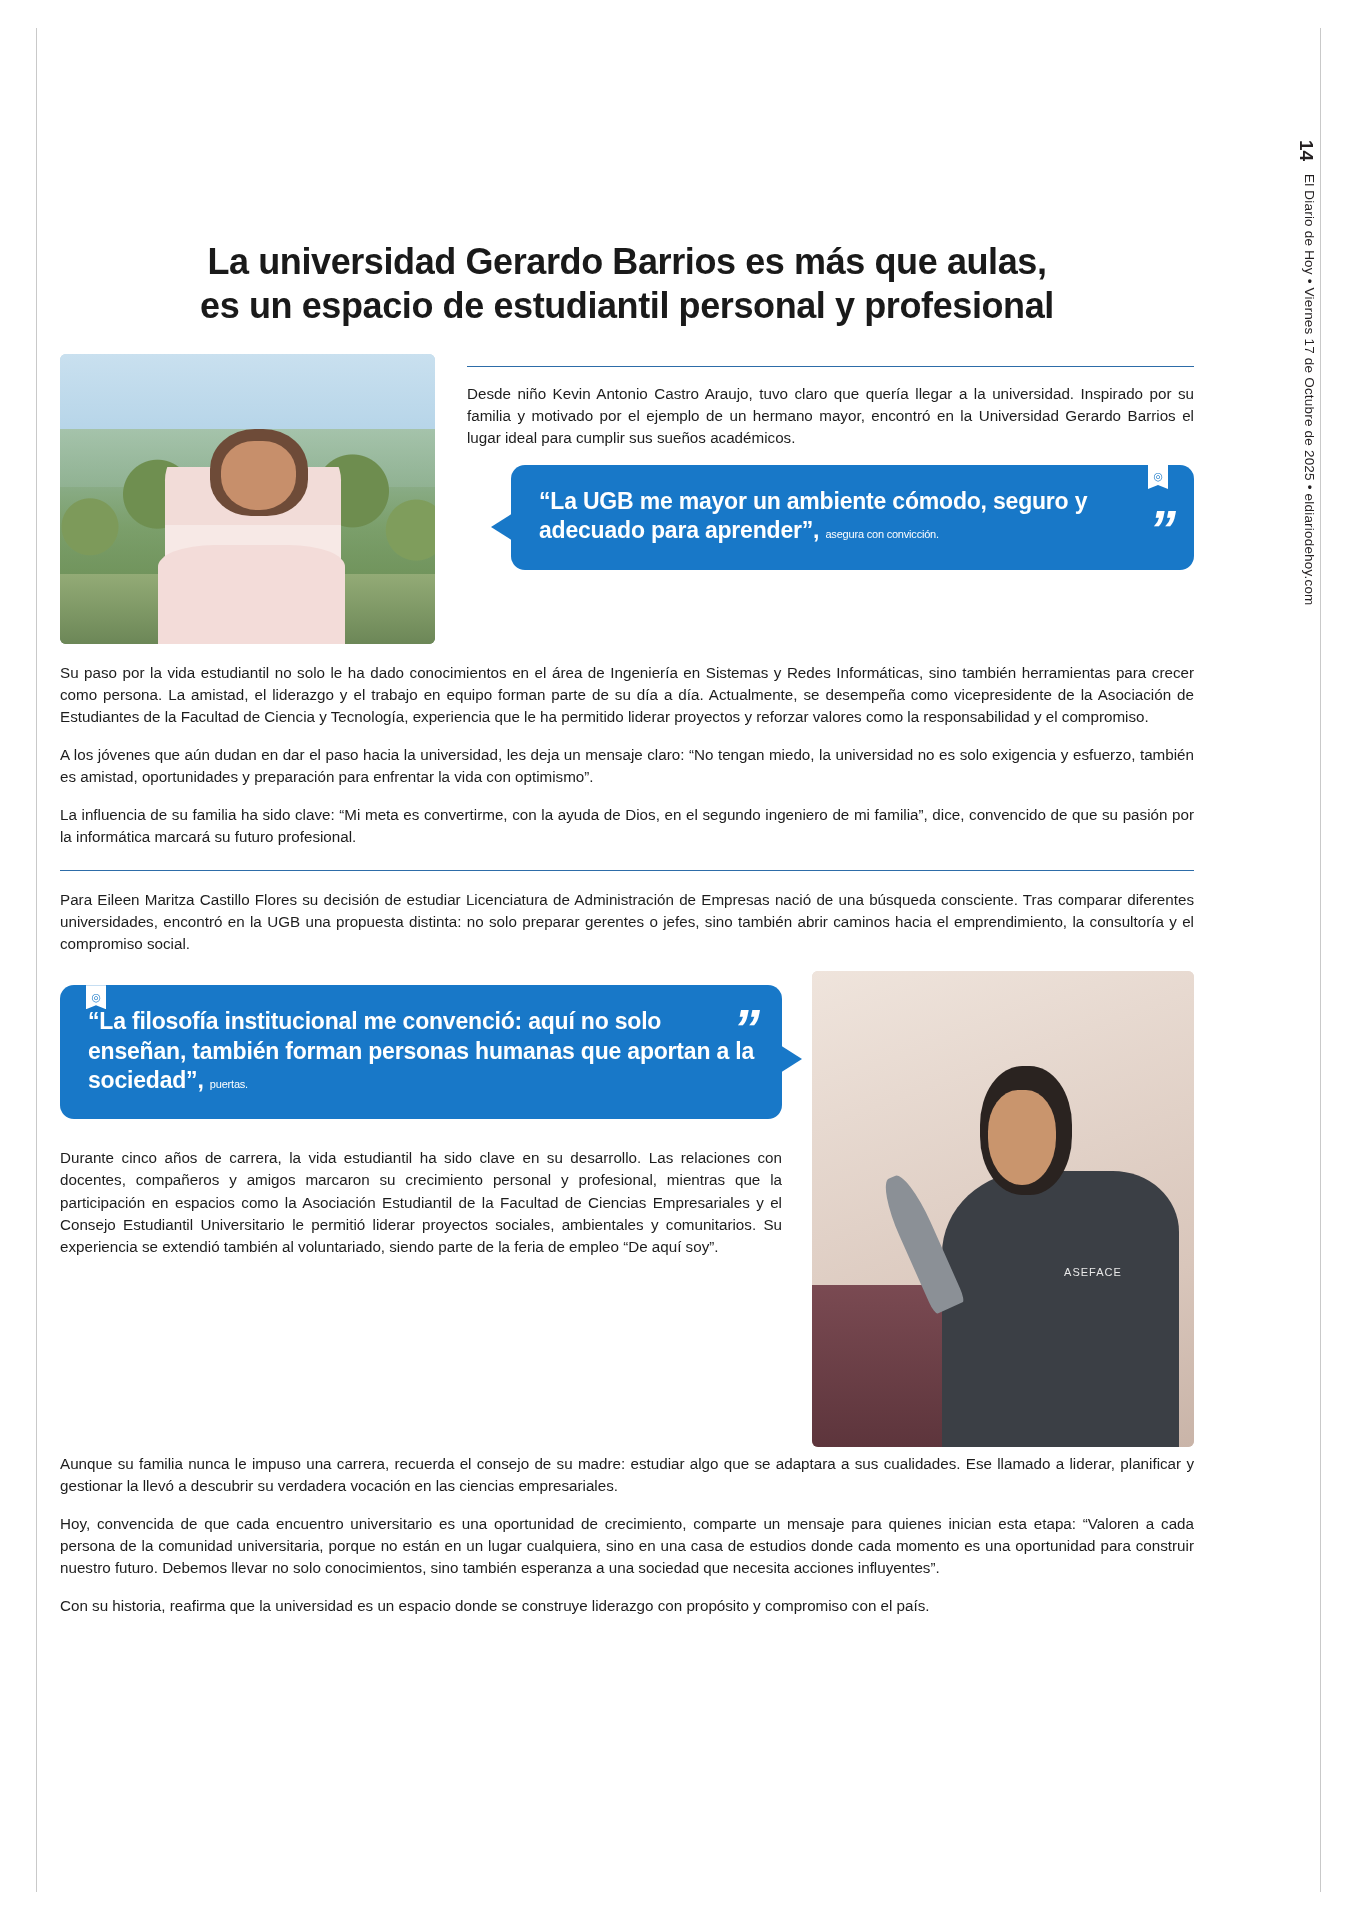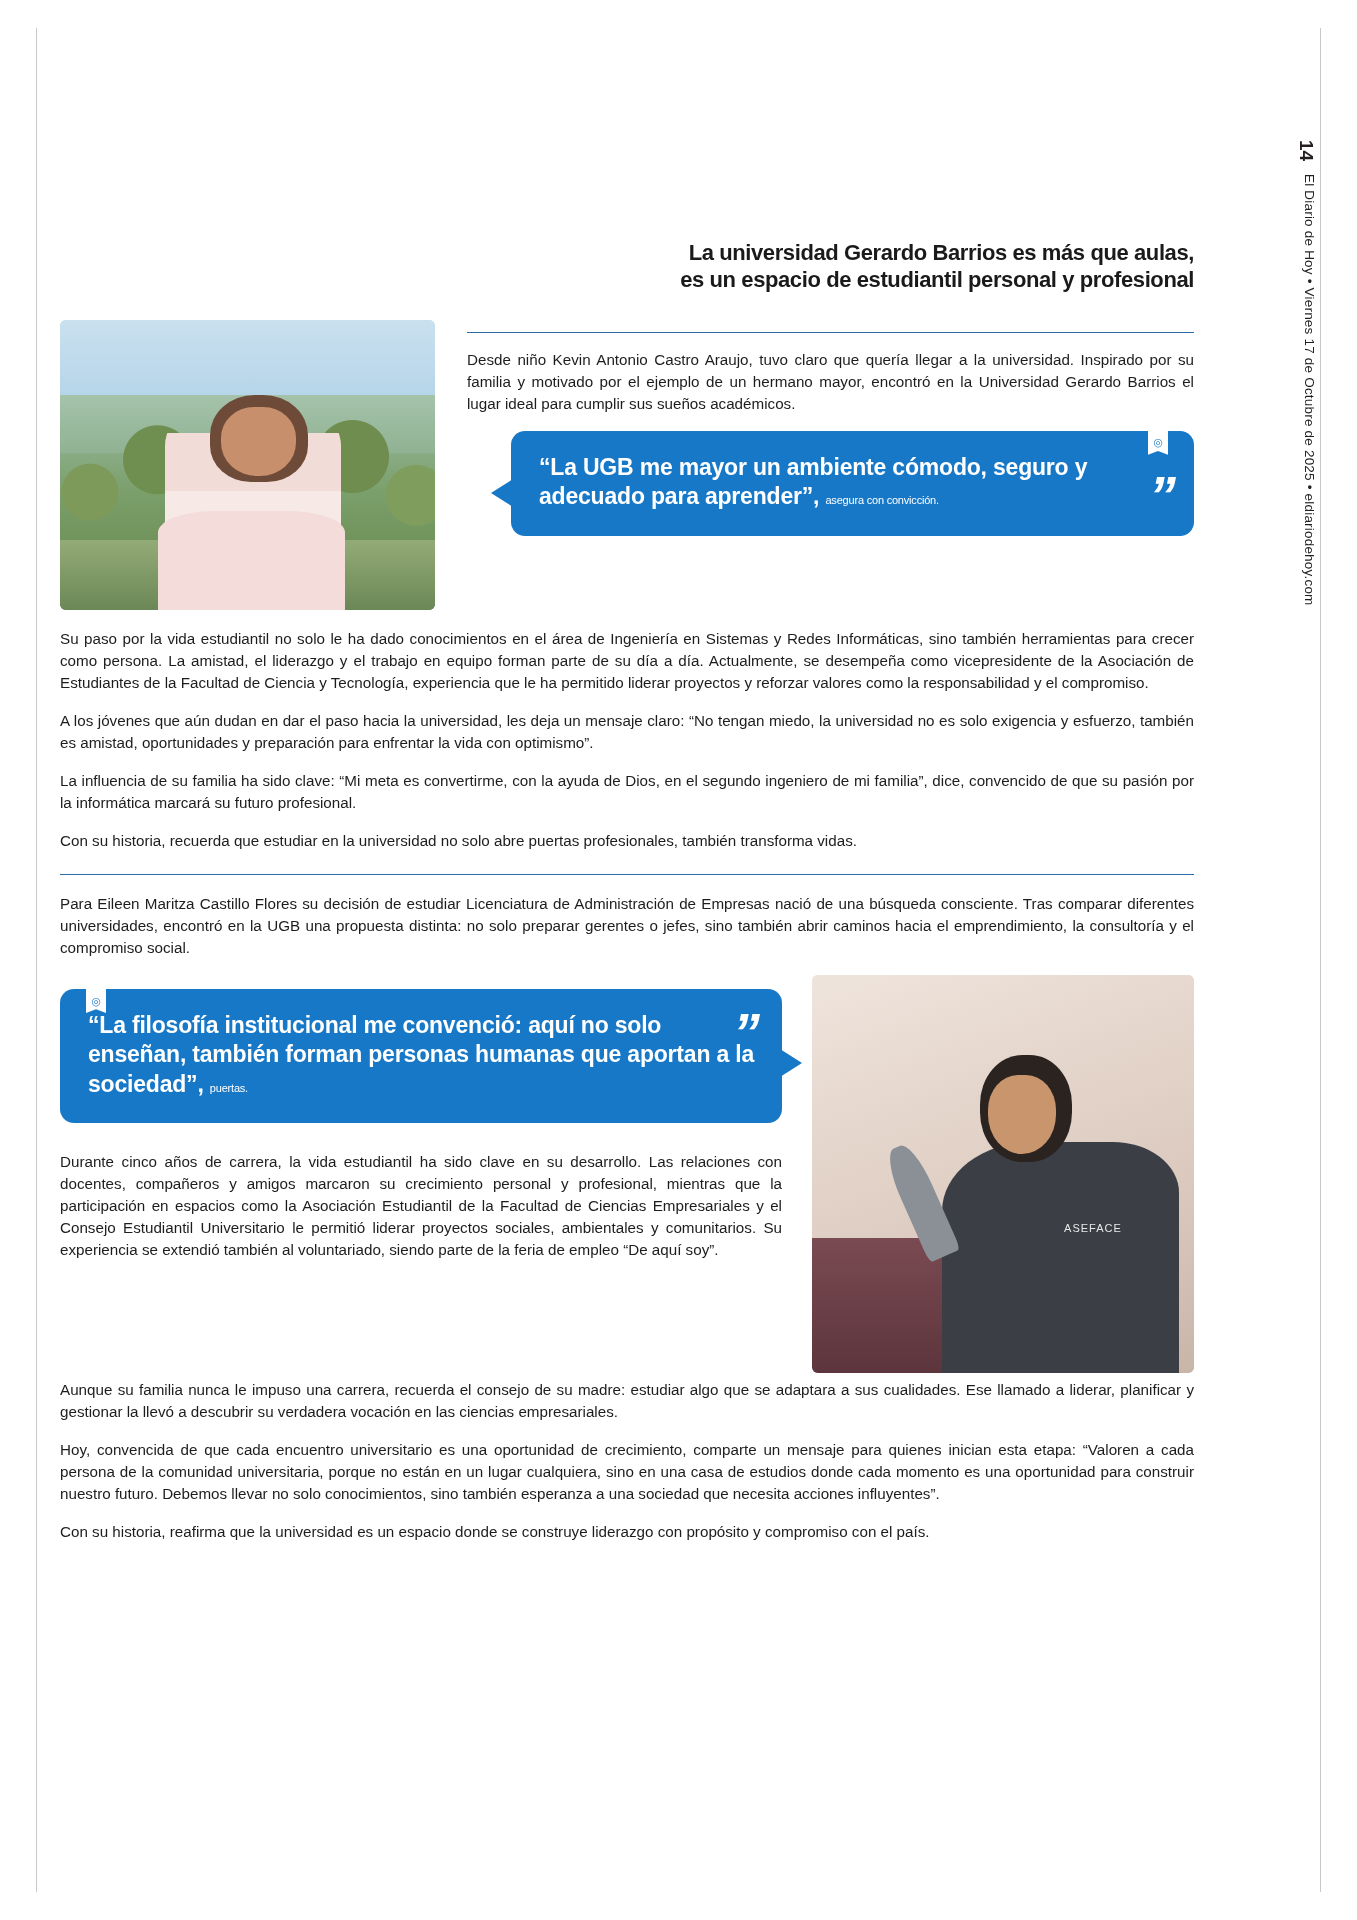--- a/index.html
+++ b/index.html
@@ -62,27 +62,27 @@
 
   
   .content {
     position: absolute;
     left: 60px;
     top: 240px;
     width: 1134px;
   }
 
   h1.headline {
-    font-size: 22px;
+    font-size: 36px;
     line-height: 1.22;
     font-weight: bold;
     letter-spacing: -0.4px;
     margin: 0 0 26px 0;
     color: #1a1a1a;
-    text-align: right;
+    text-align: center;
   }
   h1.headline .l2 { display: block; }
 
   
   .top-block {
     display: flex;
     align-items: flex-start;
     gap: 32px;
   }
   .photo-kevin {
@@ -237,21 +237,21 @@
   .story2 {
     display: flex;
     gap: 30px;
     align-items: flex-start;
     margin-top: 12px;
   }
   .story2-left { flex: 1 1 auto; width: 690px; }
   .photo-eileen {
     flex: 0 0 382px;
     width: 382px;
-    height: 398px;
+    height: 476px;
     border-radius: 6px;
     position: relative;
     overflow: hidden;
     background: linear-gradient(180deg,#e8dcd4 0%, #d9c7bd 100%);
   }
   .photo-eileen .wall {
     position: absolute; inset: 0;
     background: linear-gradient(160deg,#efe4dc 0%, #d9c6bb 70%, #c9b4a8 100%);
   }
   .photo-eileen .body {
@@ -338,21 +338,20 @@
         <span class="quote-marks">”</span>
       </div>
     </div>
   </div>
 
   <div style="height:18px"></div>
 
   <p class="body">Su paso por la vida estudiantil no solo le ha dado conocimientos en el área de Ingeniería en Sistemas y Redes Informáticas, sino también herramientas para crecer como persona. La amistad, el liderazgo y el trabajo en equipo forman parte de su día a día. Actualmente, se desempeña como vicepresidente de la Asociación de Estudiantes de la Facultad de Ciencia y Tecnología, experiencia que le ha permitido liderar proyectos y reforzar valores como la responsabilidad y el compromiso.</p>
   <p class="body">A los jóvenes que aún dudan en dar el paso hacia la universidad, les deja un mensaje claro: “No tengan miedo, la universidad no es solo exigencia y esfuerzo, también es amistad, oportunidades y preparación para enfrentar la vida con optimismo”.</p>
   <p class="body">La influencia de su familia ha sido clave: “Mi meta es convertirme, con la ayuda de Dios, en el segundo ingeniero de mi familia”, dice, convencido de que su pasión por la informática marcará su futuro profesional.</p>
-  <p class="body">Con su historia, recuerda que estudiar en la universidad no solo abre puertas profesionales, también transforma vidas.</p>
 
   <div class="section-rule"></div>
 
   <p class="body">Para Eileen Maritza Castillo Flores su decisión de estudiar Licenciatura de Administración de Empresas nació de una búsqueda consciente. Tras comparar diferentes universidades, encontró en la UGB una propuesta distinta: no solo preparar gerentes o jefes, sino también abrir caminos hacia el emprendimiento, la consultoría y el compromiso social.</p>
 
   <div class="story2">
     <div class="story2-left">
       <div class="quote q2">
         <span class="badge-icon">◎</span>
         <span class="quote-marks">”</span>

